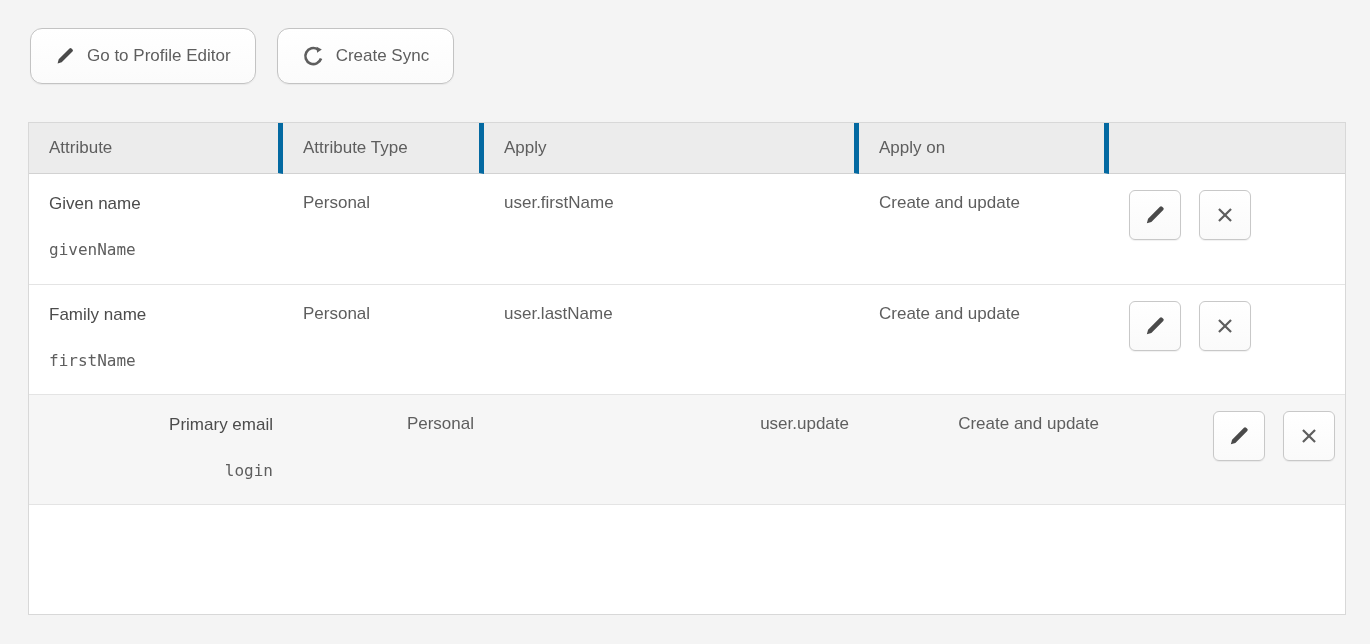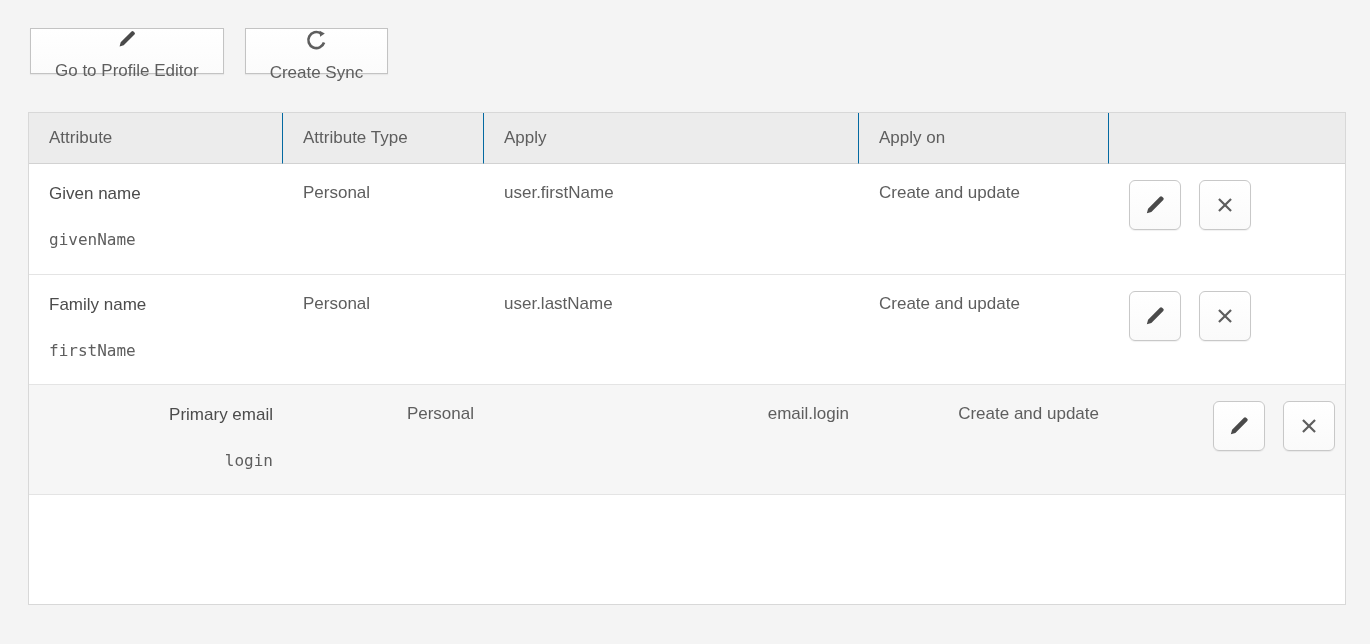--- a/index.html
+++ b/index.html
@@ -29,53 +29,52 @@
   
   .toolbar{
     display:flex;
     gap:21px;
     margin-left:2px;
   }
   .btn{
     display:inline-flex;
     align-items:center;
     gap:12px;
-    height:46px;
+    height:56px;
     padding:0 24px;
     background:linear-gradient(#ffffff,#fbfbfb);
     border:1px solid #c3c3c3;
-    border-radius:0;
+    border-radius:12px;
     font-family:"Liberation Sans", sans-serif;
     font-size:17px;
     color:var(--text);
     cursor:pointer;
     box-shadow:0 1px 1px rgba(0,0,0,0.05);
     white-space:nowrap;
-    flex-direction:column;
   }
   .btn svg{flex:0 0 auto;}
   
   .attr-table{
     margin-top:38px;
     width:1316px;
     border-collapse:separate;
     border-spacing:0;
     table-layout:fixed;
     background:#ffffff;
     border:1px solid var(--border);
     font-size:17px;
   }
   .attr-table thead th{
     background:var(--header-bg);
     font-weight:normal;
     text-align:left;
     color:var(--text);
     height:51px;
     padding:0 0 0 20px;
-    border-right:1px solid #0369a1;
+    border-right:5px solid #0369a1;
     border-bottom:1px solid #d2d2d2;
   }
   .attr-table thead th:last-child{border-right:none;}
   .attr-table tbody td{
     vertical-align:top;
     padding:19px 10px 18px 20px;
     height:110px;
   }
   .attr-table tbody tr + tr td{
     border-top:1px solid var(--row-divider);
@@ -218,21 +217,21 @@
           </button>
         </td>
       </tr>
 
       <tr class="highlighted">
         <td>
           <div class="attr-label">Primary email</div>
           <div class="attr-name">login</div>
         </td>
         <td>Personal</td>
-        <td class="value-cell">email.login</td>
+        <td class="value-cell">user.update</td>
         <td>Create and update</td>
         <td class="actions-cell">
           <button class="icon-btn">
             <span style="display:inline-flex;">
               <svg width="22" height="22" viewBox="0 0 20 20" fill="#4a4a4a" xmlns="http://www.w3.org/2000/svg">
                 <path d="M2.6 17.4l1.1-4.1L14.5 2.5a1.4 1.4 0 0 1 2 0l1 1a1.4 1.4 0 0 1 0 2L6.7 16.3 2.6 17.4z"></path>
               </svg>
             </span>
           </button><button class="icon-btn">
             <span style="display:inline-flex;">

